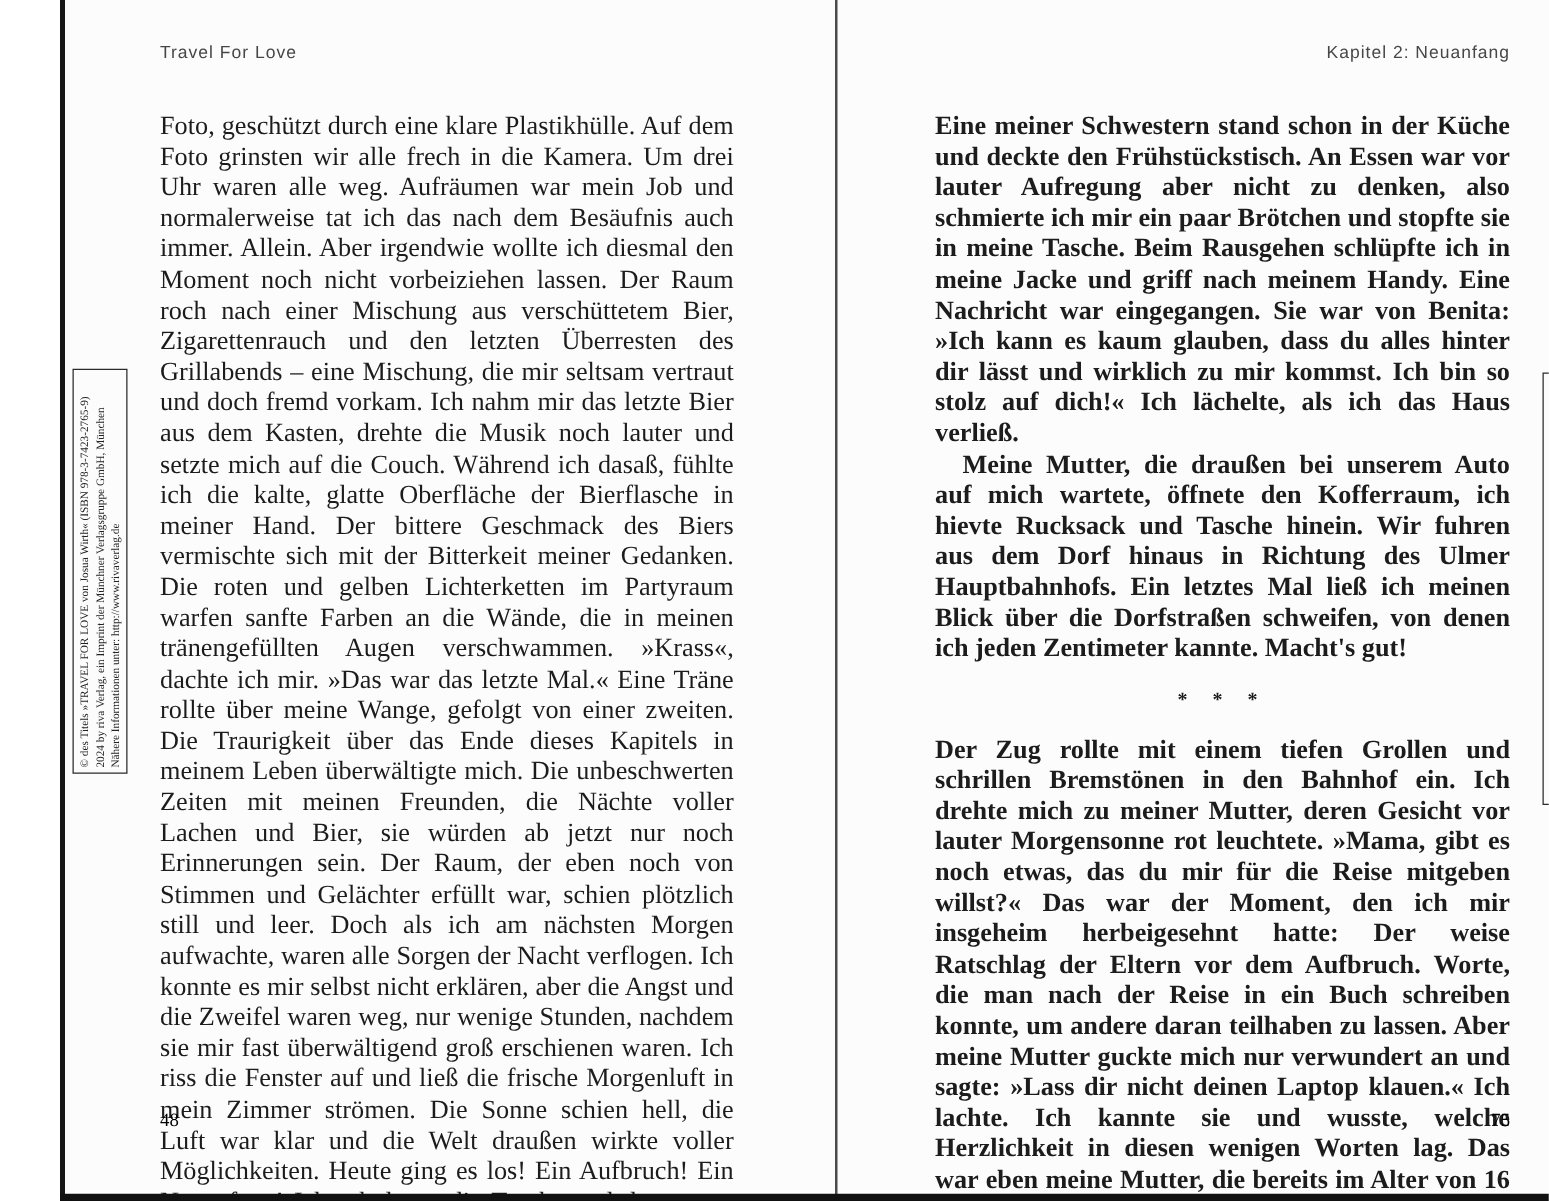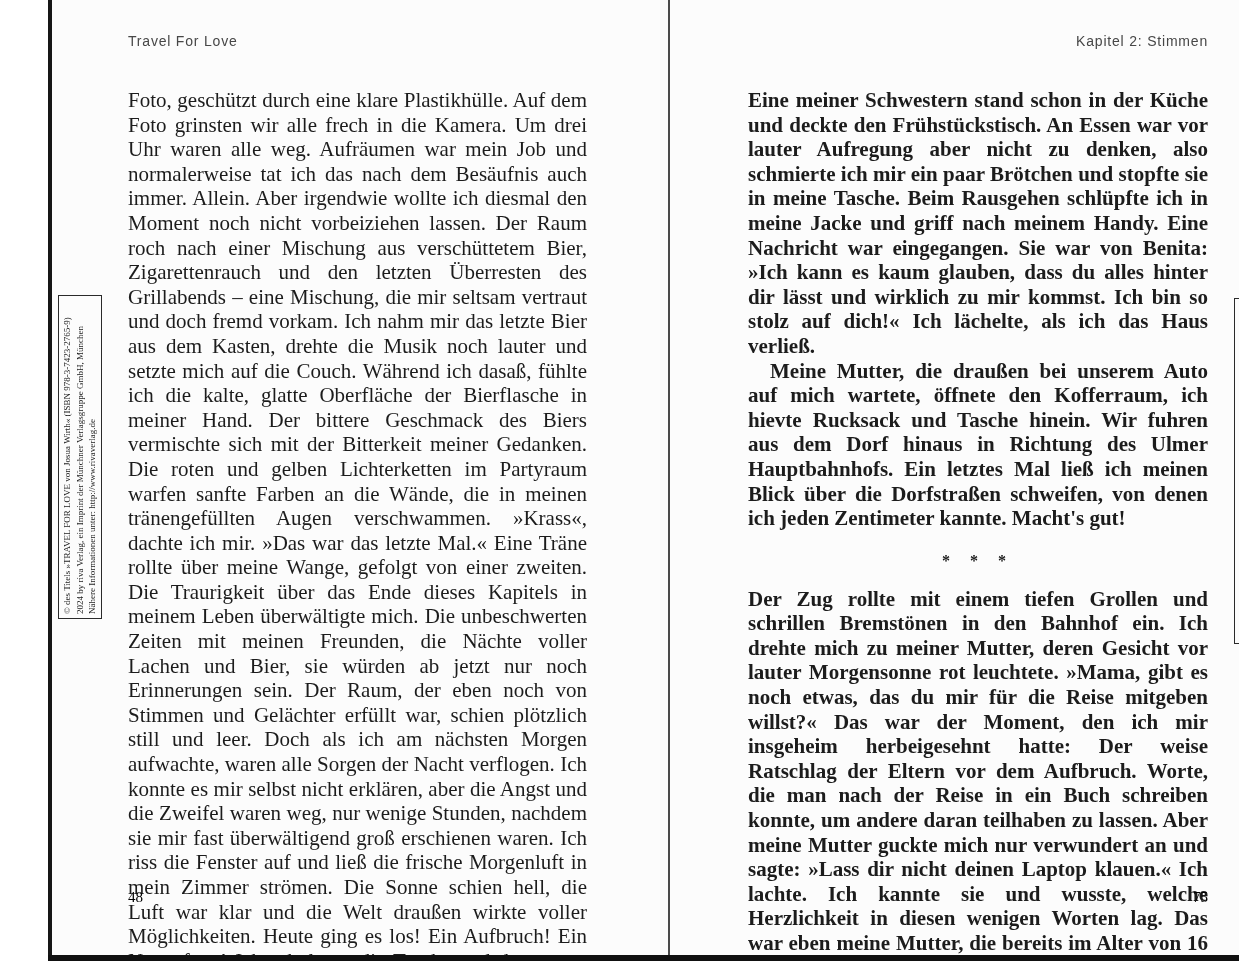--- a/index.html
+++ b/index.html
@@ -103,21 +103,21 @@
     <div class="running-head rh-left">Travel For Love</div>
 
     <div class="textblock tb-left">
       <p>Foto, geschützt durch eine klare Plastikhülle. Auf dem Foto grinsten wir alle frech in die Kamera. Um drei Uhr waren alle weg. Aufräumen war mein Job und normalerweise tat ich das nach dem Besäufnis auch immer. Allein. Aber irgendwie wollte ich diesmal den Moment noch nicht vorbeiziehen lassen. Der Raum roch nach einer Mischung aus verschüttetem Bier, Zigarettenrauch und den letzten Überresten des Grillabends – eine Mischung, die mir seltsam vertraut und doch fremd vorkam. Ich nahm mir das letzte Bier aus dem Kasten, drehte die Musik noch lauter und setzte mich auf die Couch. Während ich dasaß, fühlte ich die kalte, glatte Oberfläche der Bierflasche in meiner Hand. Der bittere Geschmack des Biers vermischte sich mit der Bitterkeit meiner Gedanken. Die roten und gelben Lichterketten im Partyraum warfen sanfte Farben an die Wände, die in meinen tränengefüllten Augen verschwammen. »Krass«, dachte ich mir. »Das war das letzte Mal.« Eine Träne rollte über meine Wange, gefolgt von einer zweiten. Die Traurigkeit über das Ende dieses Kapitels in meinem Leben überwältigte mich. Die unbeschwerten Zeiten mit meinen Freunden, die Nächte voller Lachen und Bier, sie würden ab jetzt nur noch Erinnerungen sein. Der Raum, der eben noch von Stimmen und Gelächter erfüllt war, schien plötzlich still und leer. Doch als ich am nächsten Morgen aufwachte, waren alle Sorgen der Nacht verflogen. Ich konnte es mir selbst nicht erklären, aber die Angst und die Zweifel waren weg, nur wenige Stunden, nachdem sie mir fast überwältigend groß erschienen waren. Ich riss die Fenster auf und ließ die frische Morgenluft in mein Zimmer strömen. Die Sonne schien hell, die Luft war klar und die Welt draußen wirkte voller Möglichkeiten. Heute ging es los! Ein Aufbruch! Ein Neuanfang! Ich schulterte die Tasche und den neuen Rucksack, die in einer Ecke meines Zimmers fertig gepackt warteten, und rannte die Treppe runter.</p>
     </div>
 
     <div class="page-number pn-left">48</div>
   </div>
 
   <div>
-    <div class="running-head rh-right">Kapitel 2: Stimmen</div>
+    <div class="running-head rh-right">Kapitel 2: Neuanfang</div>
 
     <div class="textblock tb-right">
       <p>Eine meiner Schwestern stand schon in der Küche und deckte den Frühstückstisch. An Essen war vor lauter Aufregung aber nicht zu denken, also schmierte ich mir ein paar Brötchen und stopfte sie in meine Tasche. Beim Rausgehen schlüpfte ich in meine Jacke und griff nach meinem Handy. Eine Nachricht war eingegangen. Sie war von Benita: »Ich kann es kaum glauben, dass du alles hinter dir lässt und wirklich zu mir kommst. Ich bin so stolz auf dich!« Ich lächelte, als ich das Haus verließ.</p>
       <p class="indented">Meine Mutter, die draußen bei unserem Auto auf mich wartete, öffnete den Kofferraum, ich hievte Rucksack und Tasche hinein. Wir fuhren aus dem Dorf hinaus in Richtung des Ulmer Hauptbahnhofs. Ein letztes Mal ließ ich meinen Blick über die Dorfstraßen schweifen, von denen ich jeden Zentimeter kannte. Macht's gut!</p>
       <div class="scene-break">* * *</div>
       <p>Der Zug rollte mit einem tiefen Grollen und schrillen Bremstönen in den Bahnhof ein. Ich drehte mich zu meiner Mutter, deren Gesicht vor lauter Morgensonne rot leuchtete. »Mama, gibt es noch etwas, das du mir für die Reise mitgeben willst?« Das war der Moment, den ich mir insgeheim herbeigesehnt hatte: Der weise Ratschlag der Eltern vor dem Aufbruch. Worte, die man nach der Reise in ein Buch schreiben konnte, um andere daran teilhaben zu lassen. Aber meine Mutter guckte mich nur verwundert an und sagte: »Lass dir nicht deinen Laptop klauen.« Ich lachte. Ich kannte sie und wusste, welche Herzlichkeit in diesen wenigen Worten lag. Das war eben meine Mutter, die bereits im Alter von 16 Jahren angefangen hatte zu arbeiten. Die nach der Arbeit noch den Haushalt geschmissen und fünf Kinder bekommen hatte, die sie nach dem Tod meines Vaters ganz allein großgezogen hatte. Die starke</p>
     </div>
 
     <div class="page-number pn-right">75</div>
   </div>

